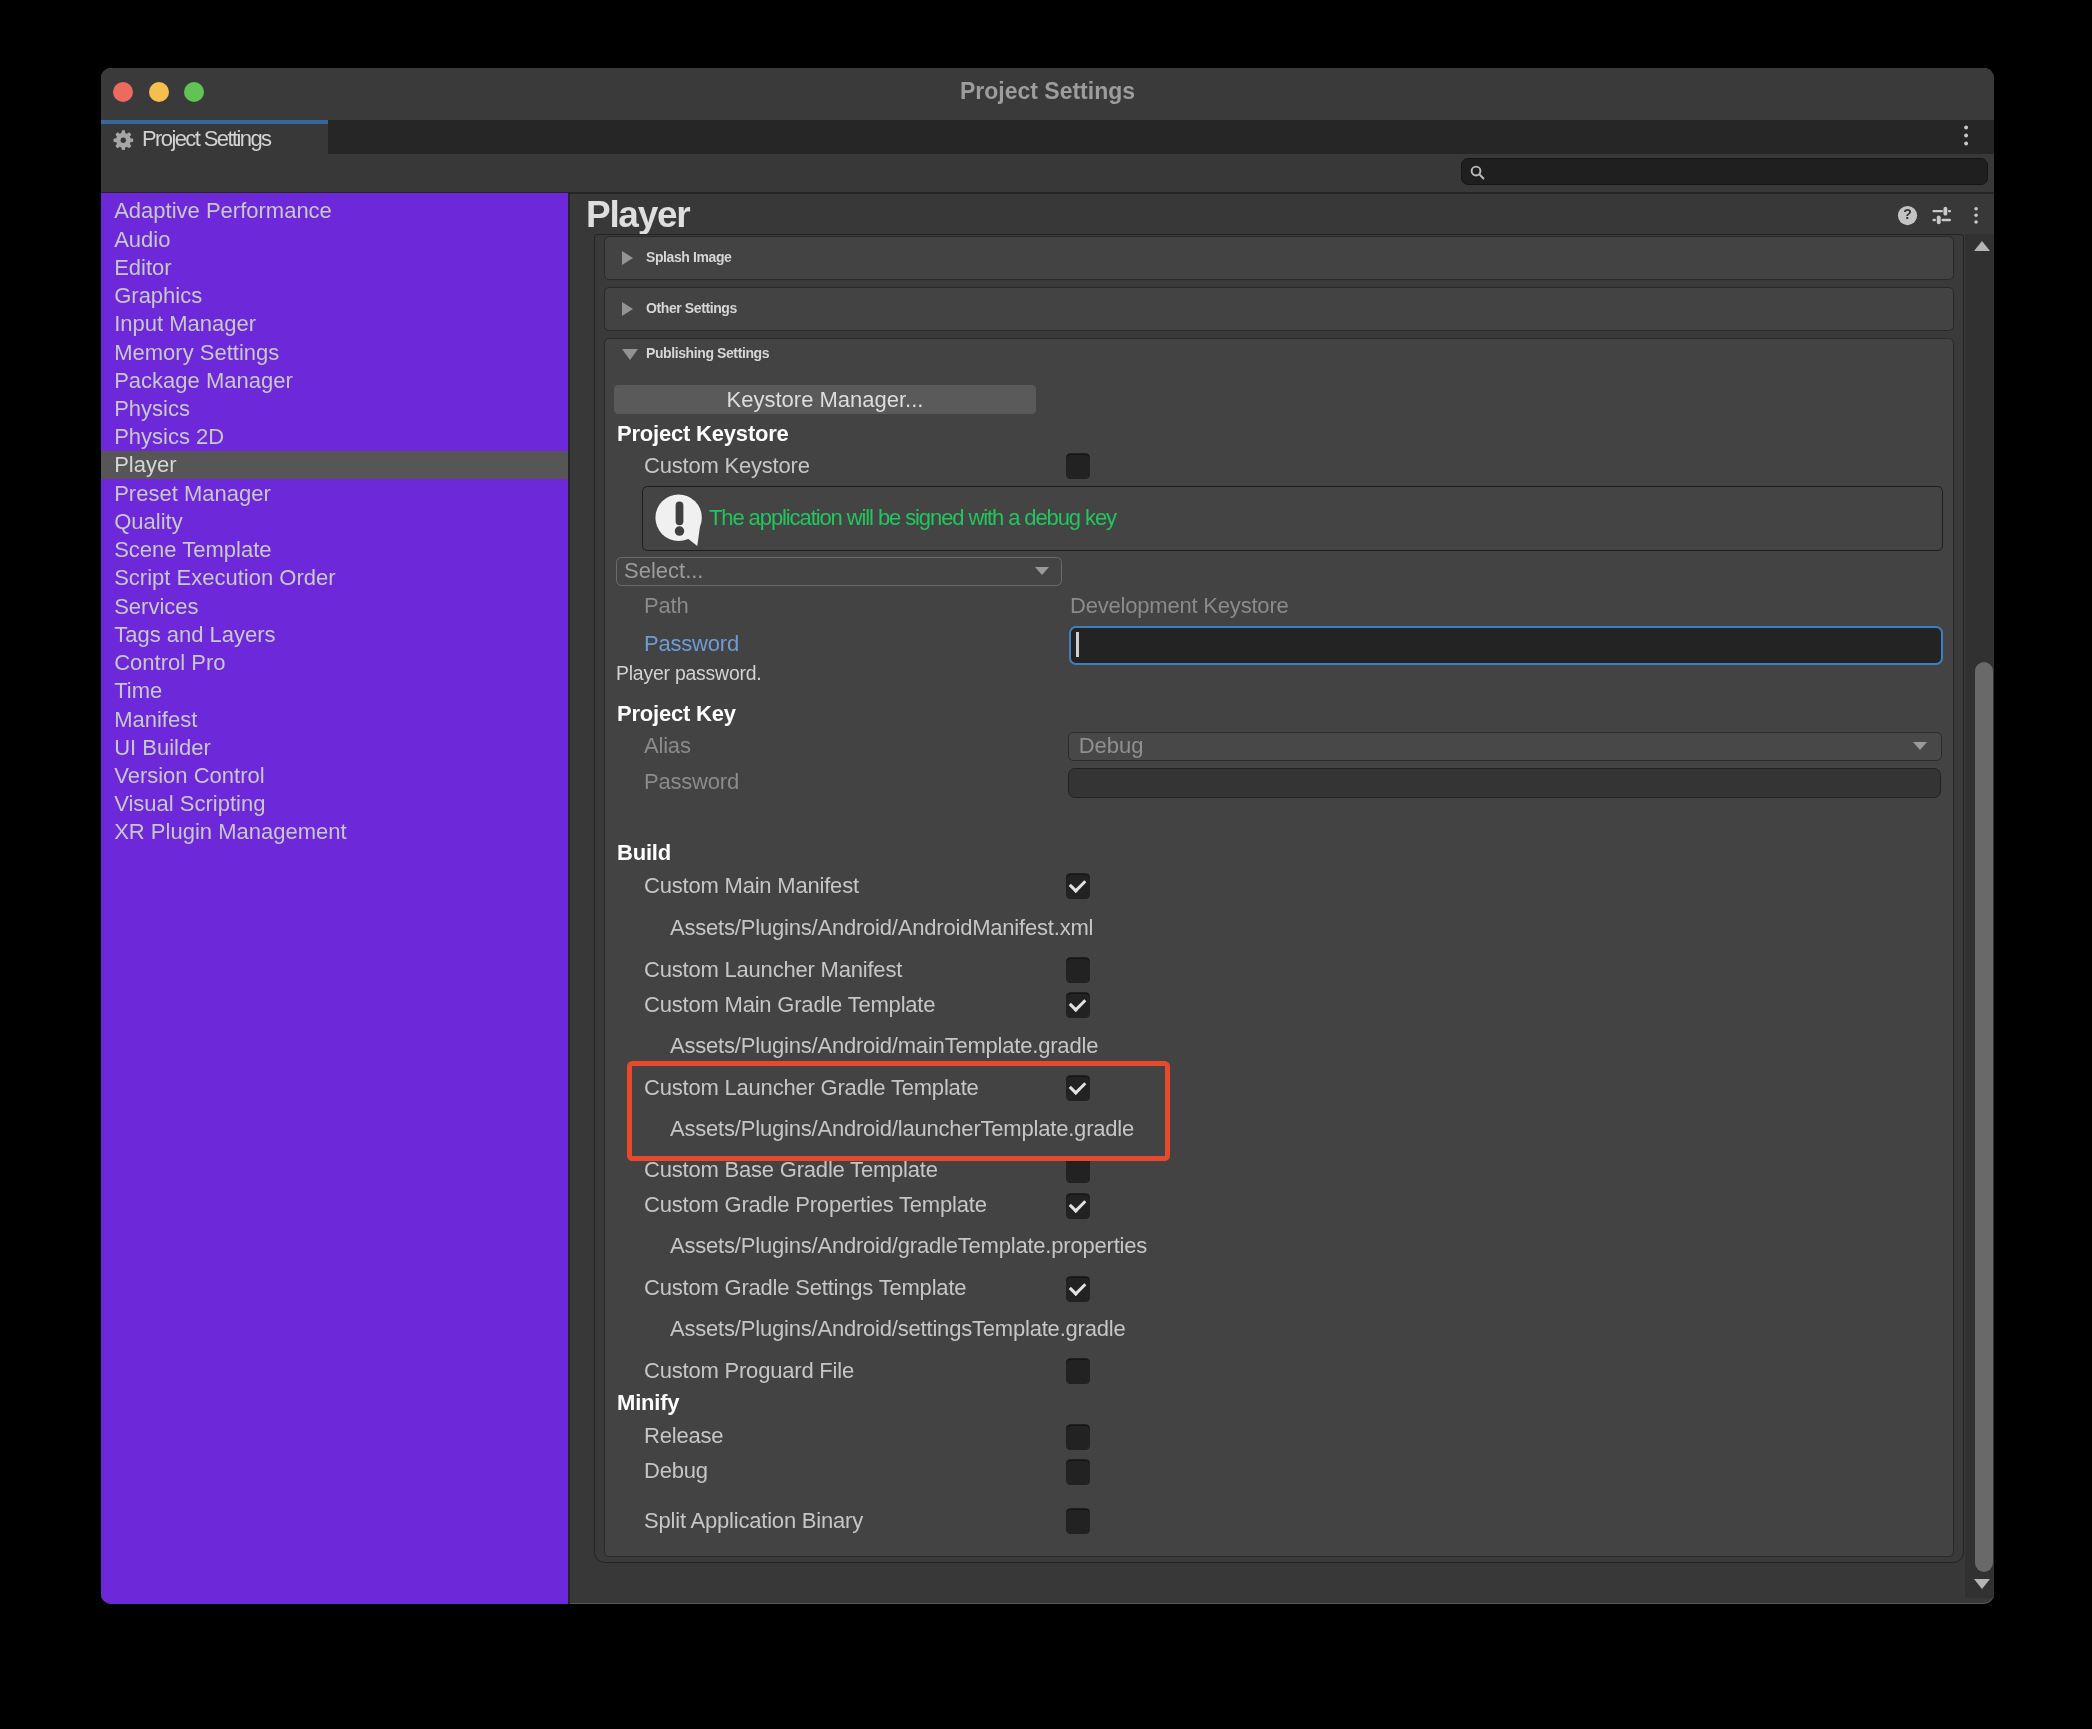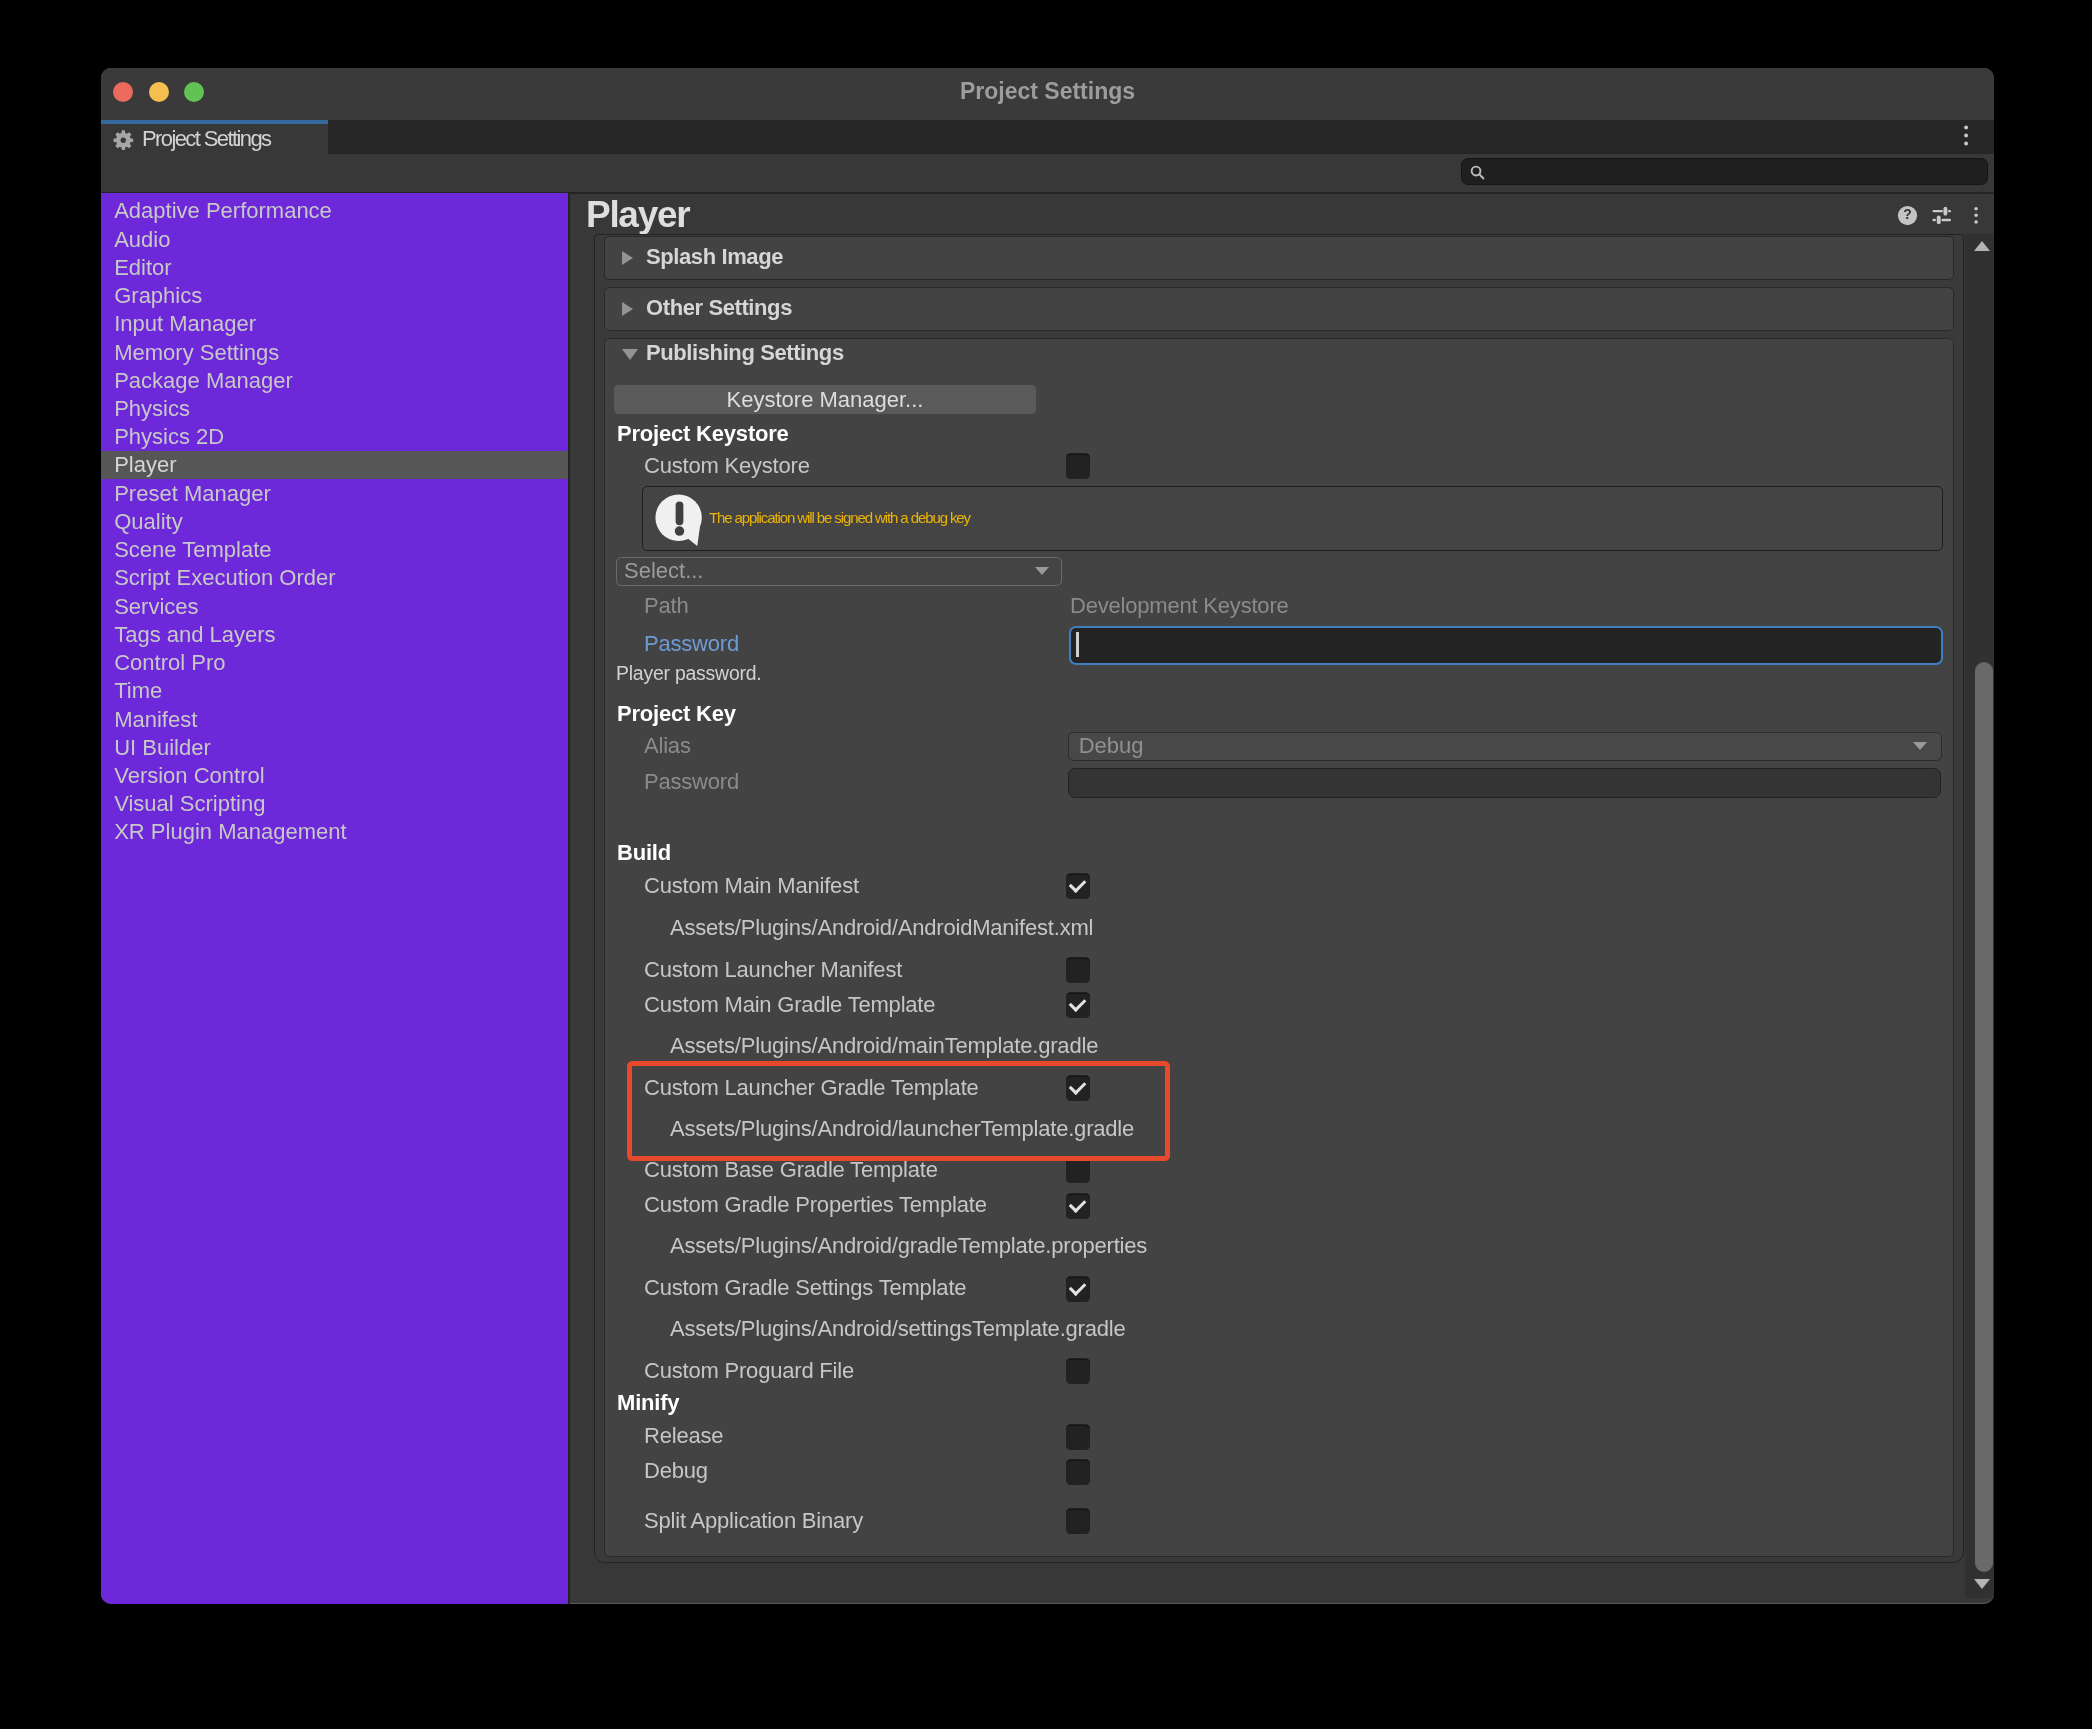--- a/index.html
+++ b/index.html
@@ -32,36 +32,36 @@
 .hicon { position:absolute; }
 
 #scroll { position:absolute; left:493px; top:166px; width:1370px; height:1329px;
   border:1.8px solid #232323; border-radius:3.5px 3.5px 10.6px 10.6px; background:#3a3a3a; }
 #sbar { position:absolute; left:1864px; top:166px; width:29px; height:1364px; background:#313131; }
 #sthumb { position:absolute; left:9.7px; top:428px; width:18.5px; height:910px; background:#696969; border-radius:9.7px; }
 .tri-up { position:absolute; width:0; height:0; border-left:8px solid transparent; border-right:8px solid transparent; border-bottom:10.6px solid #b4b4b4; }
 .tri-dn { position:absolute; width:0; height:0; border-left:8px solid transparent; border-right:8px solid transparent; border-top:10.6px solid #b4b4b4; }
 
 .box { position:absolute; left:503px; width:1350px; background:#434343; border:1.8px solid #292929; border-radius:5.3px; }
-.fold { position:absolute; left:545px; font-size:22px; letter-spacing:-0.4px; font-weight:bold; color:#d6d6d6; height:28px; line-height:28px; }
+.fold { position:absolute; left:545px; font-size:14px; letter-spacing:-0.4px; font-weight:bold; color:#d6d6d6; height:28px; line-height:28px; }
 .tri-r { position:absolute; width:0; height:0; border-top:7px solid transparent; border-bottom:7px solid transparent; border-left:11.5px solid #939393; }
 .tri-d { position:absolute; width:0; height:0; border-left:8px solid transparent; border-right:8px solid transparent; border-top:11.5px solid #939393; }
 
 .lbl { position:absolute; height:28px; line-height:28px; font-size:22px; letter-spacing:-0.2px; color:#c6c6c6; white-space:nowrap; }
 .lbl.b { font-weight:bold; color:#ffffff; }
 .lbl.dim { color:#8b8b8b; }
 .cb { position:absolute; width:24px; height:24px; background:#222; border-radius:4.4px; box-shadow:0 -1.8px 0 #161616; }
 .cb.checked:after { content:''; position:absolute; left:3.5px; top:4.4px; width:12.4px; height:7px;
   border-left:3.1px solid #e2e2e2; border-bottom:3.1px solid #e2e2e2; transform:rotate(-45deg); }
 
 #kbtn { position:absolute; left:513px; top:317px; width:422px; height:29px; background:#5a5a5a;
   border-radius:4.4px; text-align:center; line-height:29px; font-size:22px; color:#dddddd; }
 #infobox { position:absolute; left:541px; top:418px; width:1301px; height:65px; background:#444444;
   border:1.8px solid #1e1e1e; border-radius:5.3px; }
-#infobox .txt { position:absolute; left:66px; top:0; height:62px; line-height:62px; font-size:15px; letter-spacing:-1.1px; color:#eab308; }
+#infobox .txt { position:absolute; left:66px; top:0; height:62px; line-height:62px; font-size:22px; letter-spacing:-1.1px; color:#22c55e; }
 #selbox { position:absolute; left:515px; top:489px; width:446px; height:29px; background:#444444;
   border:1.8px solid #6b6b6b; border-radius:5.3px; }
 #selbox span { position:absolute; left:7px; top:0; line-height:26.5px; font-size:22px; color:#9b9b9b; }
 .dd-arrow { position:absolute; width:0; height:0; border-left:7px solid transparent; border-right:7px solid transparent; border-top:8.8px solid #9a9a9a; }
 #pwin { position:absolute; left:968px; top:558px; width:874px; height:39px; background:#232323;
   border:2.6px solid #3f7fc1; border-radius:7px; }
 #pwin:after { content:''; position:absolute; left:5.3px; top:4.4px; width:2.6px; height:25px; background:#cfcfcf; }
 #aliasdd { position:absolute; left:967px; top:664px; width:874px; height:29px; background:#484848;
   border:1.8px solid #2b2b2b; border-radius:5.3px; }
 #aliasdd span { position:absolute; left:9.7px; top:0; line-height:26.5px; font-size:22px; color:#909090; }

